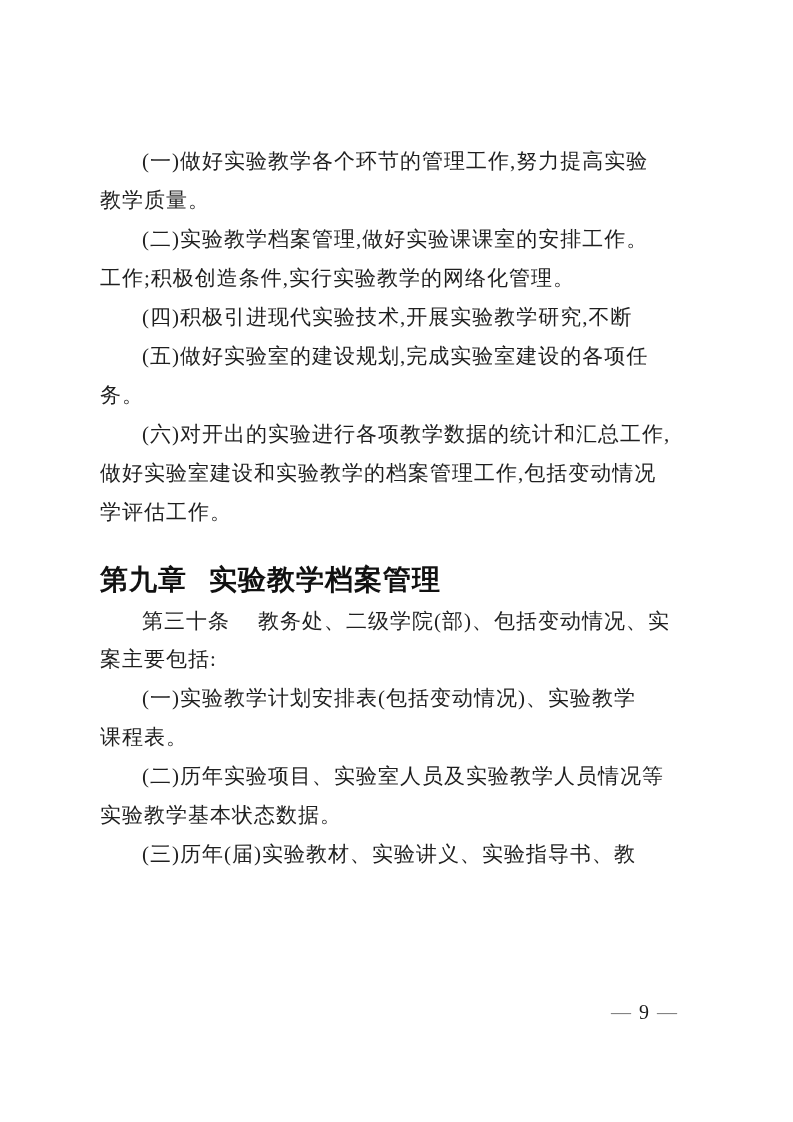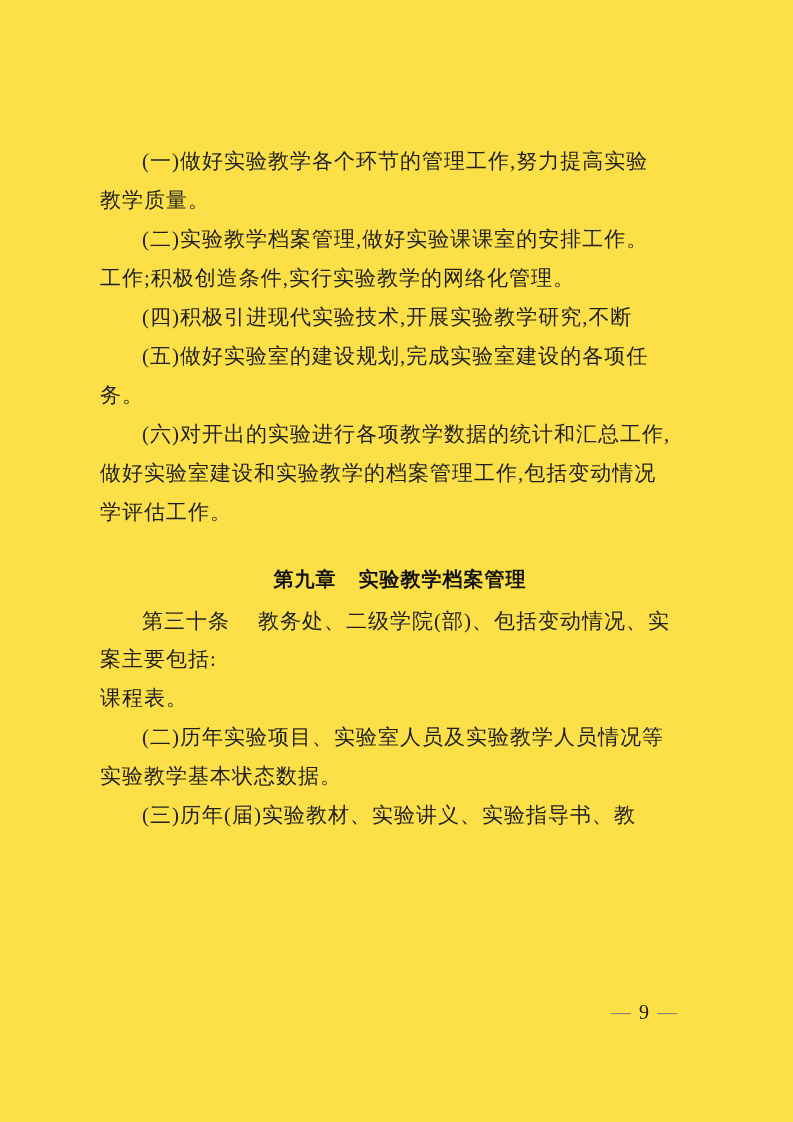--- a/index.html
+++ b/index.html
@@ -1,20 +1,20 @@
 <!DOCTYPE html>
 <html><head>
 <meta charset="utf-8">
 <style>
   html,body{margin:0;padding:0;background:#e8e8e8;}
   .page{
     position:relative;
     width:793px;height:1122px;
     margin:0 auto;
-    background:#fde047;
+    background:#ffffff;
     overflow:hidden;
     font-family:"Liberation Serif","DejaVu Serif",serif;
     color:#1f1f1f;
   }
   .content{
     position:absolute;
     left:100px;top:142px;
     width:600px;
   }
   .line{
@@ -28,24 +28,23 @@
   .term{
     font-family:"Liberation Sans","DejaVu Sans",sans-serif;
     font-weight:400;
     margin-right:28px;
   }
   .chapter-heading{
     height:39px;
     line-height:39px;
     margin-top:28px;
     margin-bottom:2px;
-    text-align:center;
     font-family:"Liberation Sans","DejaVu Sans",sans-serif;
     font-weight:700;
-    font-size:20px;
+    font-size:28px;
     letter-spacing:1px;
     color:#111111;
     white-space:nowrap;
   }
   .chapter-heading .chapter-label{ margin-right:22px; }
   .page-footer{
     position:absolute;
     top:998px;
     right:108px;
     height:28px;
@@ -82,20 +81,21 @@
         <div class="line"><span>学评估工作。</span></div>
       </div>
 
     <div class="chapter-heading">
       <span class="chapter-label">第九章</span><span>实验教学档案管理</span>
     </div>
 
     <div id="part2">
         <div class="line indent"><span class="term">第三十条</span><span>教务处、二级学院(部)、包括变动情况、实</span></div>
         <div class="line"><span>案主要包括:</span></div>
+        <div class="line indent"><span>(一)实验教学计划安排表(包括变动情况)、实验教学</span></div>
         <div class="line"><span>课程表。</span></div>
         <div class="line indent"><span>(二)历年实验项目、实验室人员及实验教学人员情况等</span></div>
         <div class="line"><span>实验教学基本状态数据。</span></div>
         <div class="line indent"><span>(三)历年(届)实验教材、实验讲义、实验指导书、教</span></div>
       </div>
 
   </div>
 
   <div class="page-footer">
     <span class="dash">—</span><span class="num">9</span><span class="dash">—</span>

